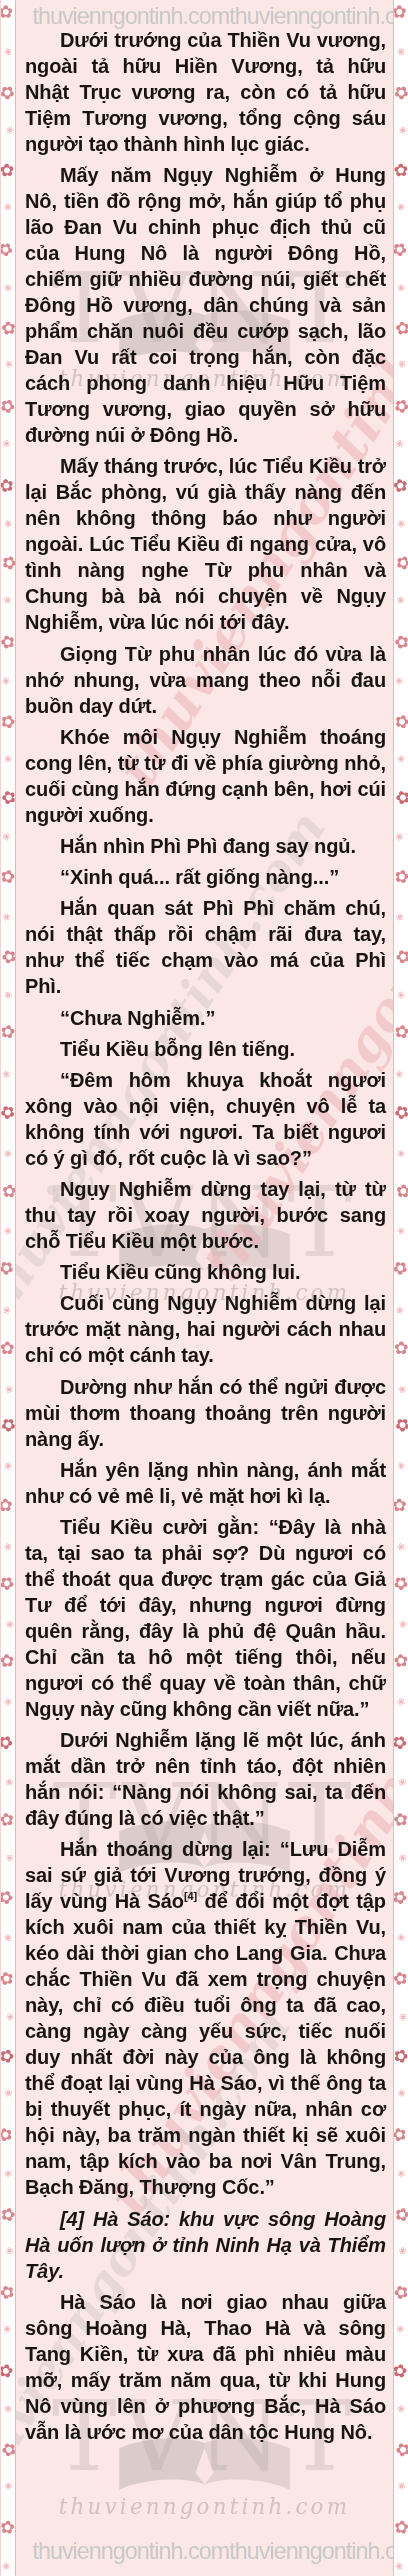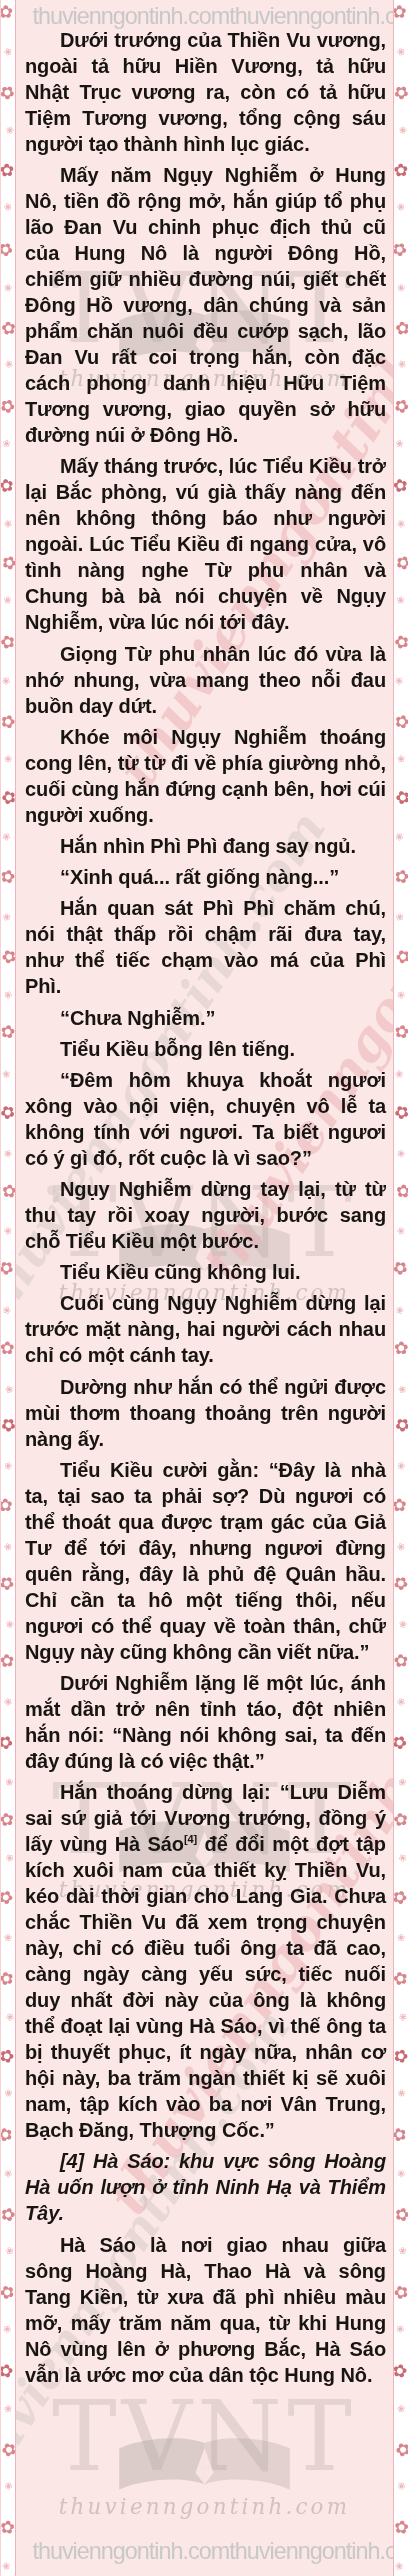--- a/index.html
+++ b/index.html
@@ -244,20 +244,21 @@
     <p class="para">Hắn nhìn Phì Phì đang say ngủ.</p>
     <p class="para">“Xinh quá... rất giống nàng...”</p>
     <p class="para">Hắn quan sát Phì Phì chăm chú, nói thật thấp rồi chậm rãi đưa tay, như thể tiếc chạm vào má của Phì Phì.</p>
     <p class="para">“Chưa Nghiễm.”</p>
     <p class="para">Tiểu Kiều bỗng lên tiếng.</p>
     <p class="para">“Đêm hôm khuya khoắt ngươi xông vào nội viện, chuyện vô lễ ta không tính với ngươi. Ta biết ngươi có ý gì đó, rốt cuộc là vì sao?”</p>
     <p class="para">Ngụy Nghiễm dừng tay lại, từ từ thu tay rồi xoay người, bước sang chỗ Tiểu Kiều một bước.</p>
     <p class="para">Tiểu Kiều cũng không lui.</p>
     <p class="para">Cuối cùng Ngụy Nghiễm dừng lại trước mặt nàng, hai người cách nhau chỉ có một cánh tay.</p>
     <p class="para">Dường như hắn có thể ngửi được mùi thơm thoang thoảng trên người nàng ấy.</p>
+    <p class="para">Hắn yên lặng nhìn nàng, ánh mắt như có vẻ mê li, vẻ mặt hơi kì lạ.</p>
     <p class="para">Tiểu Kiều cười gằn: “Đây là nhà ta, tại sao ta phải sợ? Dù ngươi có thể thoát qua được trạm gác của Giả Tư để tới đây, nhưng ngươi đừng quên rằng, đây là phủ đệ Quân hầu. Chỉ cần ta hô một tiếng thôi, nếu ngươi có thể quay về toàn thân, chữ Ngụy này cũng không cần viết nữa.”</p>
     <p class="para">Dưới Nghiễm lặng lẽ một lúc, ánh mắt dần trở nên tỉnh táo, đột nhiên hắn nói: “Nàng nói không sai, ta đến đây đúng là có việc thật.”</p>
     <p class="para">Hắn thoáng dừng lại: “Lưu Diễm sai sứ giả tới Vương trướng, đồng ý lấy vùng Hà Sáo<sup>[4]</sup> để đổi một đợt tập kích xuôi nam của thiết kỵ Thiền Vu, kéo dài thời gian cho Lang Gia. Chưa chắc Thiền Vu đã xem trọng chuyện này, chỉ có điều tuổi ông ta đã cao, càng ngày càng yếu sức, tiếc nuối duy nhất đời này của ông là không thể đoạt lại vùng Hà Sáo, vì thế ông ta bị thuyết phục, ít ngày nữa, nhân cơ hội này, ba trăm ngàn thiết kị sẽ xuôi nam, tập kích vào ba nơi Vân Trung, Bạch Đăng, Thượng Cốc.”</p>
     <p class="para footnote">[4] Hà Sáo: khu vực sông Hoàng Hà uốn lượn ở tỉnh Ninh Hạ và Thiểm Tây.</p>
     <p class="para">Hà Sáo là nơi giao nhau giữa sông Hoàng Hà, Thao Hà và sông Tang Kiền, từ xưa đã phì nhiêu màu mỡ, mấy trăm năm qua, từ khi Hung Nô vùng lên ở phương Bắc, Hà Sáo vẫn là ước mơ của dân tộc Hung Nô.</p>
   </div>
 
 <div class="book-wm" style="top: 273px;">
     <div class="monogram">TVNT</div>
     <div><svg viewBox="0 0 300 96" xmlns="http://www.w3.org/2000/svg">

